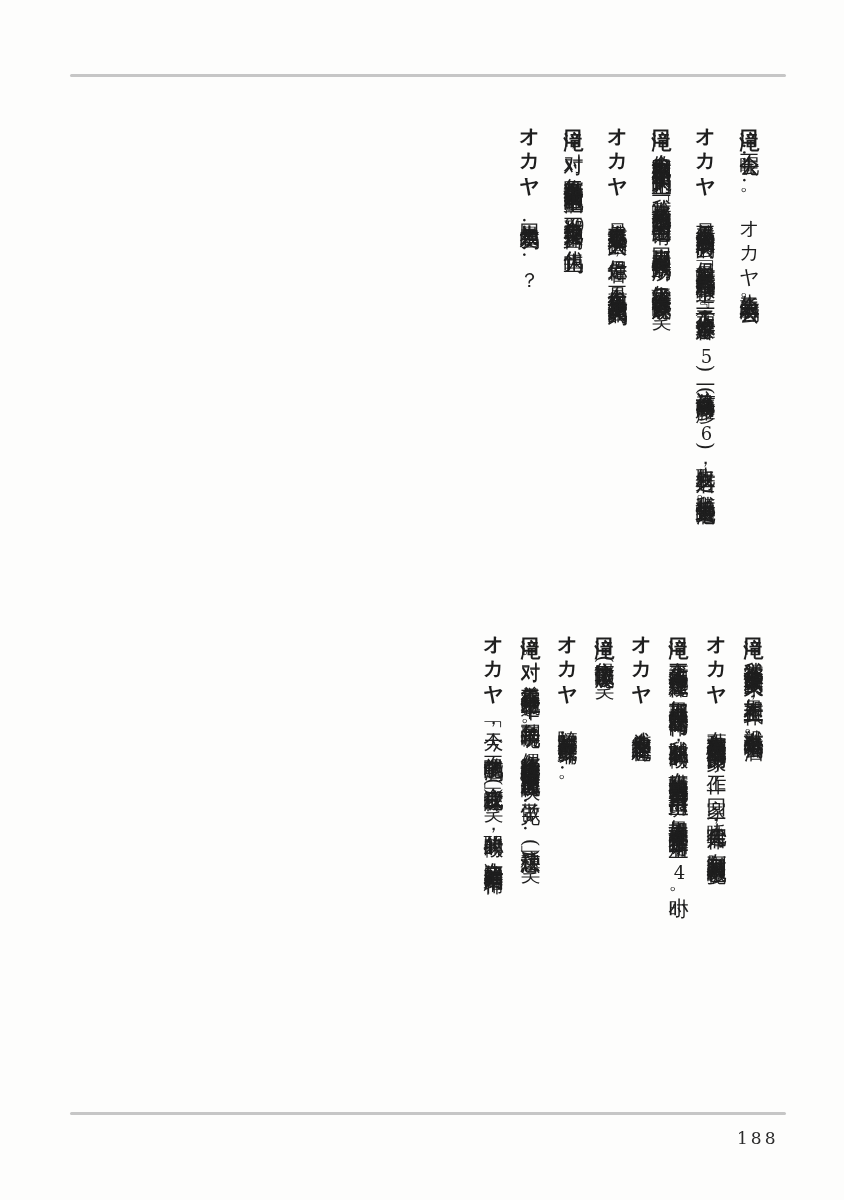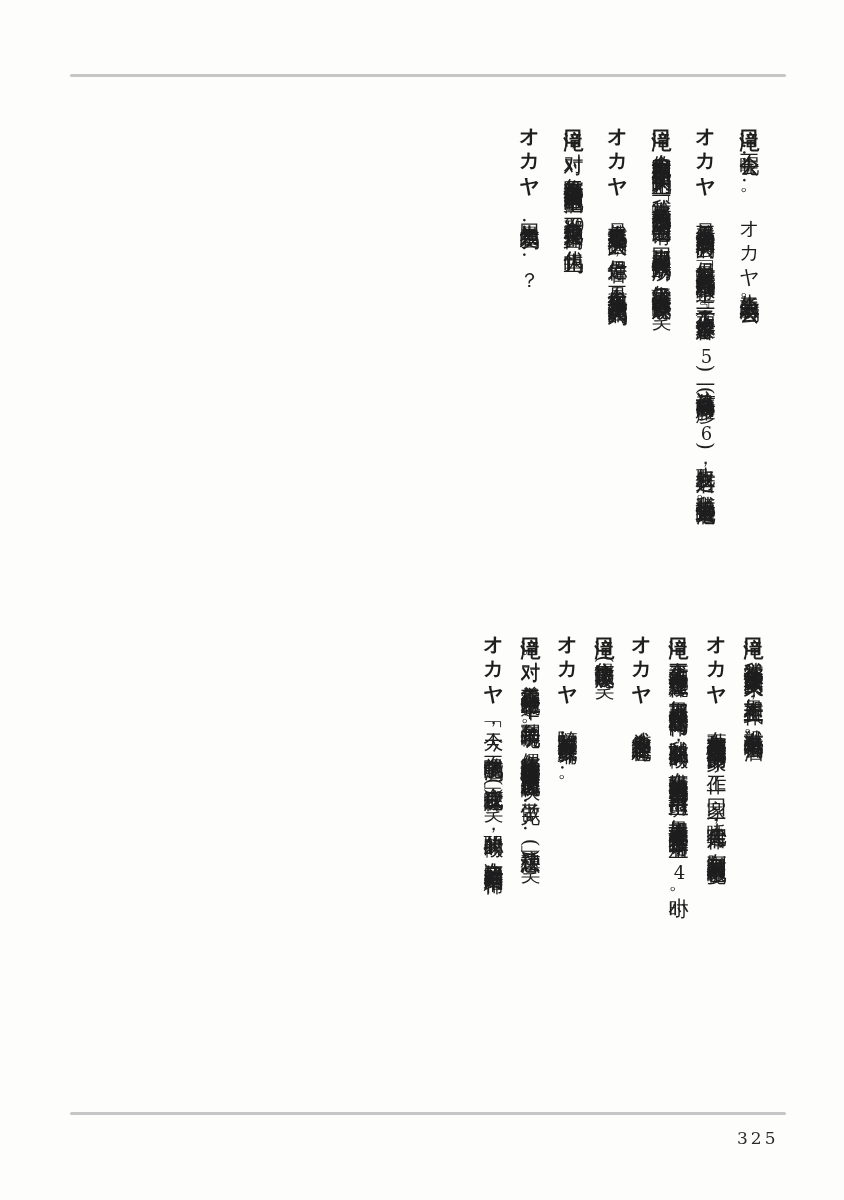--- a/index.html
+++ b/index.html
@@ -63,14 +63,14 @@
       <p class="utt"><b class="speaker">滝口</b><span class="utt-text">有正式工作的人说不定作息更规律。如果不那样做就没法基础时间写作。我以前在兼职的时候，在排班时间晚的时候会都会早上写一点再出门上班，如果排早班就会在下班后在咖啡店写上<span class="num">3</span>、<span class="num">4</span>小时。</span></p>
       <p class="utt"><b class="speaker">オカヤ</b><span class="utt-text">成为专业作家之后怎样呢？</span></p>
       <p class="utt"><b class="speaker">滝口</b><span class="utt-text">变得比较散漫了呢(笑)。</span></p>
       <p class="utt"><b class="speaker">オカヤ</b><span class="utt-text">随时都能写作反而变成弊端……。</span></p>
       <p class="utt"><b class="speaker">滝口</b><span class="utt-text">对对。总觉得会不知不觉中就过了中午，甚至到傍晚了呢。偶尔在傍晚将今天打算做的事情做完后反而会出现「咦，做完了……」这种想法(笑)。</span></p>
       <p class="utt"><b class="speaker">オカヤ</b><span class="utt-text">「今天，不就能喝酒了吗？」会变成这样呢(笑)。兼职的时候，在决定好的时间内集中精神</span></p>
     </div>
 
   <div class="rule rule-bottom"></div>
 
-  <div class="page-number">325</div>
+  <div class="page-number">188</div>
 </div>
 
 </body></html>

